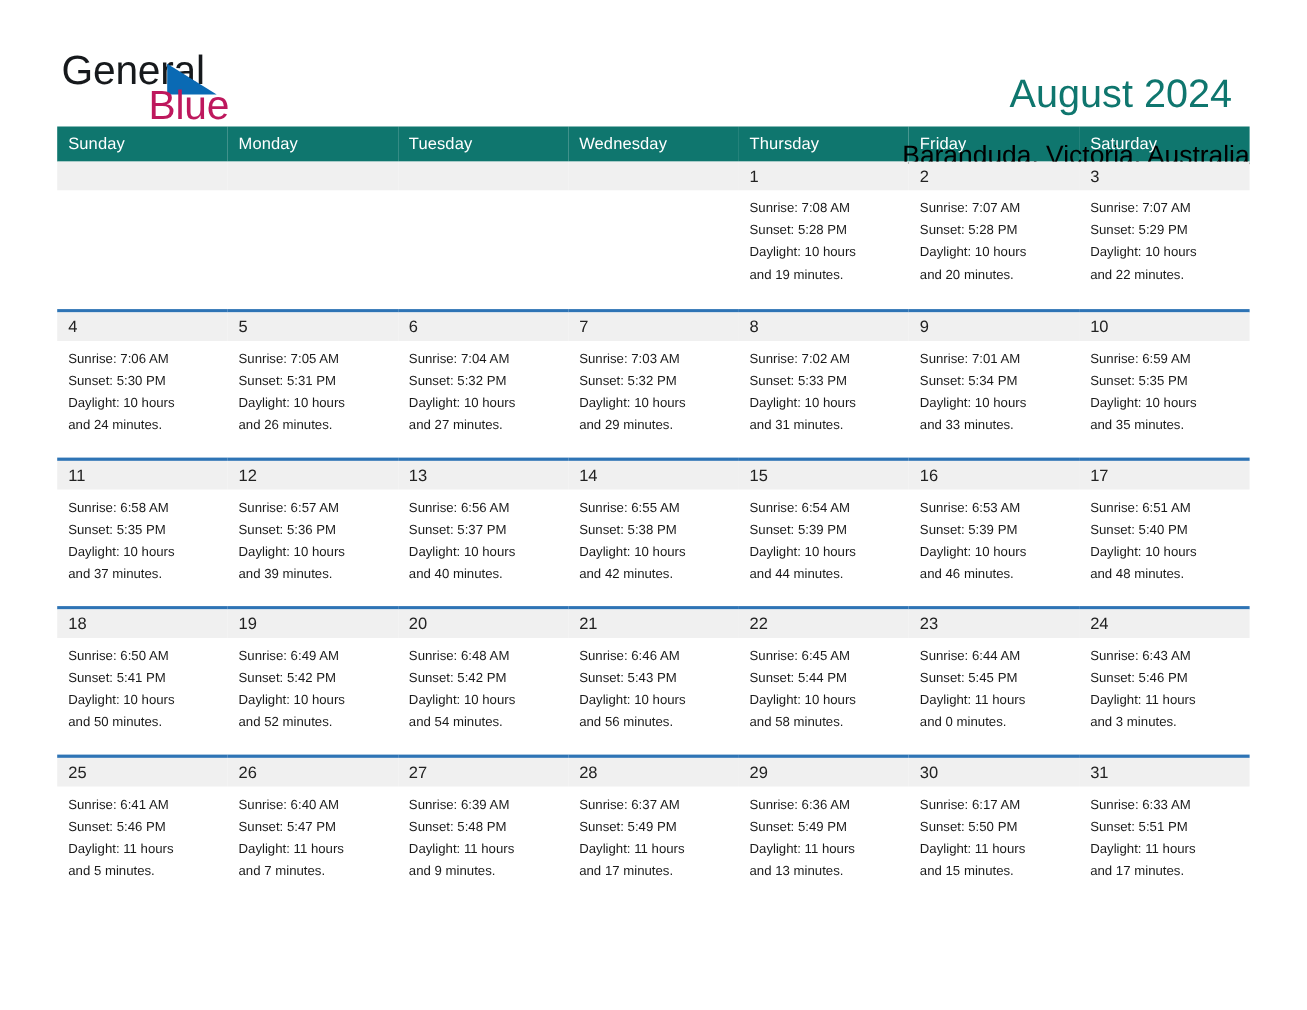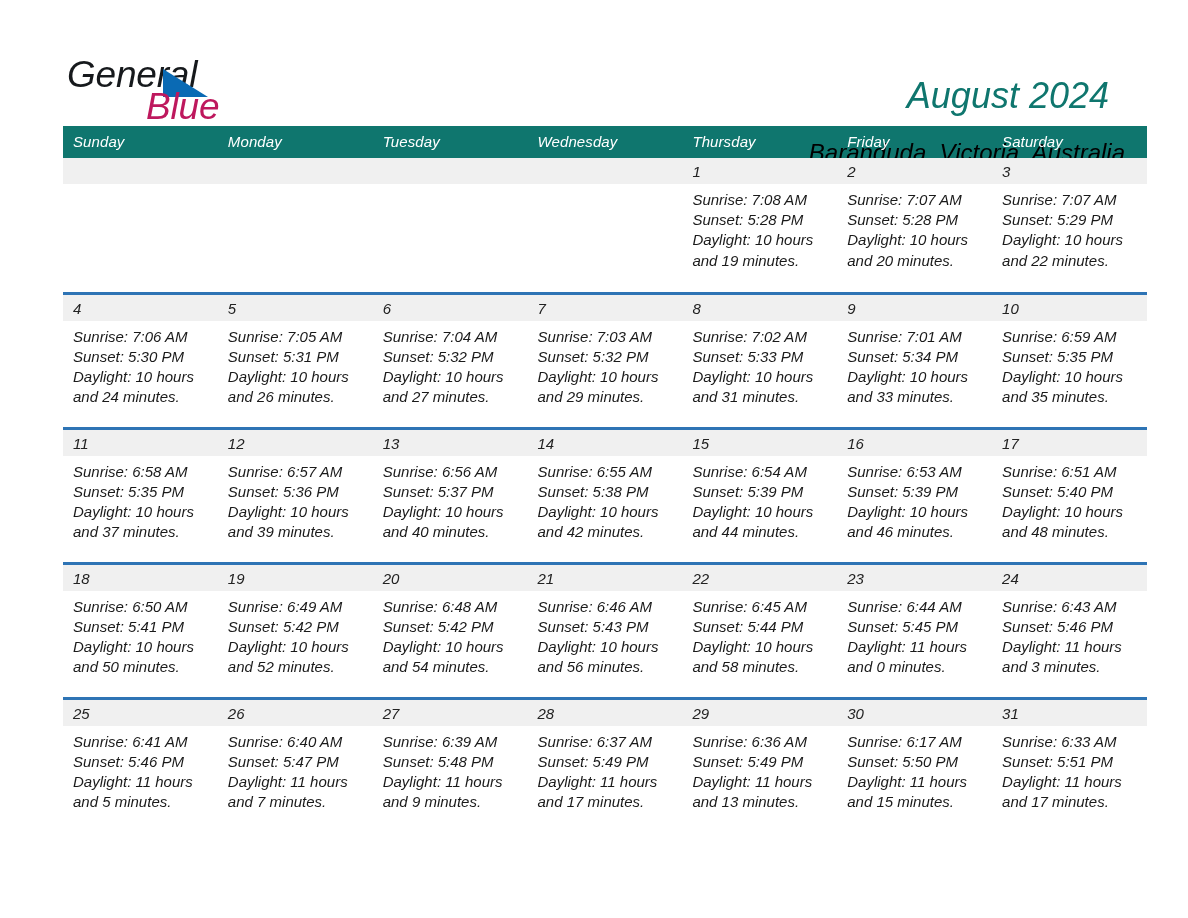--- a/index.html
+++ b/index.html
@@ -12,22 +12,21 @@
     width: 1188px;
     height: 918px;
     font-family: "Liberation Sans", sans-serif;
     color: #000000;
     overflow: hidden;
   }
   .page {
     position: relative;
     width: 1188px;
     height: 812px;
-    padding: 11px;
-    font-style: italic;
+    padding: 0;
   }
 
   
   .header {
     display: flex;
     align-items: flex-start;
     justify-content: space-between;
     padding: 44px 52px 0 56px;
     height: 115px;
   }
@@ -128,21 +127,21 @@
     background: #f0f0f0;
     height: 26px;
     padding: 3px 0 0 10px;
     font-size: 15px;
     line-height: 22px;
     color: #222222;
   }
   .daynum-band.empty { color: transparent; }
   .cell-body {
     padding: 6px 8px 0 10px;
-    font-size: 15px;
+    font-size: 12px;
     line-height: 20.2px;
     color: #1a1a1a;
   }
   .cell-body div { white-space: nowrap; }
   .cell.blank .cell-body { visibility: hidden; }
 </style>
 </head>
 <body>
 
 <div class="page">

